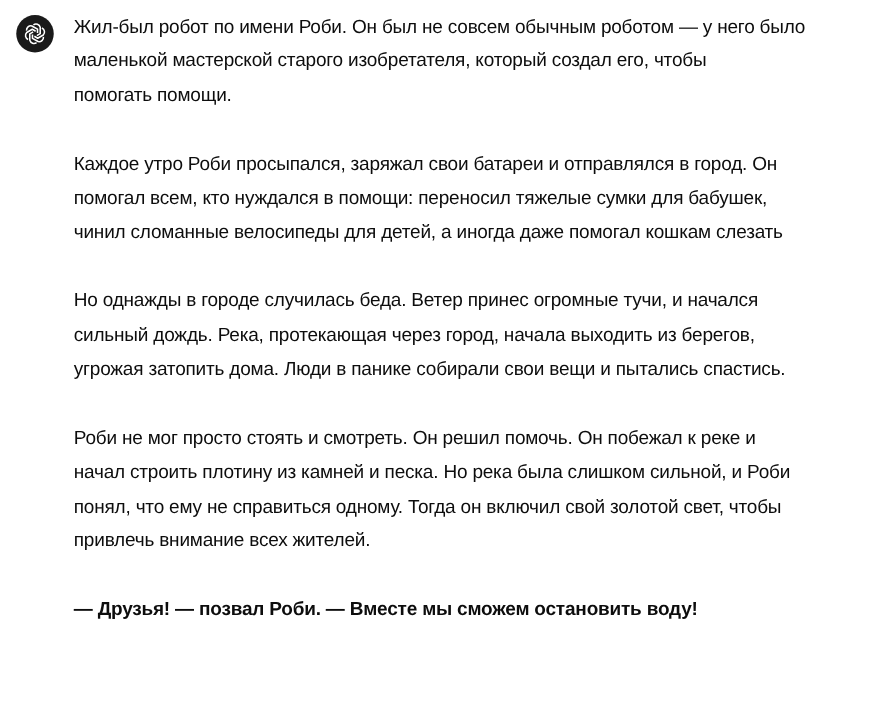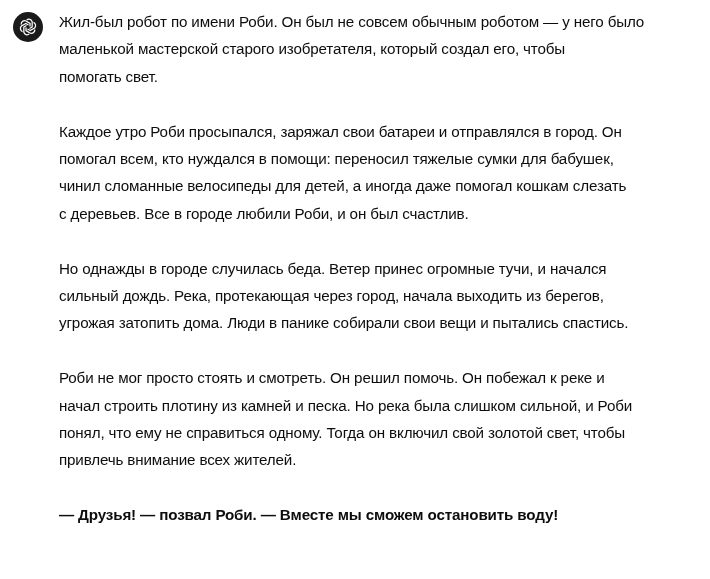--- a/index.html
+++ b/index.html
@@ -69,27 +69,26 @@
         <path d="M-1.5,-8.5 a4.2,4.2 0 0 1 6.5,2.2 l0,6.2 -3.2,1.85" transform="rotate(240)"></path>
         <path d="M-1.5,-8.5 a4.2,4.2 0 0 1 6.5,2.2 l0,6.2 -3.2,1.85" transform="rotate(300)"></path>
       </g>
     </svg>
   </div>
 
   <div class="content">
     <p>
       <span class="line">Жил-был робот по имени Роби. Он был не совсем обычным роботом — у него было</span>
       <span class="line">маленькой мастерской старого изобретателя, который создал его, чтобы</span>
-      <span class="line">помогать свет.</span>
+      <span class="line">помогать помощи.</span>
     </p>
     <p>
       <span class="line">Каждое утро Роби просыпался, заряжал свои батареи и отправлялся в город. Он</span>
       <span class="line">помогал всем, кто нуждался в помощи: переносил тяжелые сумки для бабушек,</span>
       <span class="line">чинил сломанные велосипеды для детей, а иногда даже помогал кошкам слезать</span>
-      <span class="line">с деревьев. Все в городе любили Роби, и он был счастлив.</span>
     </p>
     <p>
       <span class="line">Но однажды в городе случилась беда. Ветер принес огромные тучи, и начался</span>
       <span class="line">сильный дождь. Река, протекающая через город, начала выходить из берегов,</span>
       <span class="line">угрожая затопить дома. Люди в панике собирали свои вещи и пытались спастись.</span>
     </p>
     <p>
       <span class="line">Роби не мог просто стоять и смотреть. Он решил помочь. Он побежал к реке и</span>
       <span class="line">начал строить плотину из камней и песка. Но река была слишком сильной, и Роби</span>
       <span class="line">понял, что ему не справиться одному. Тогда он включил свой золотой свет, чтобы</span>

